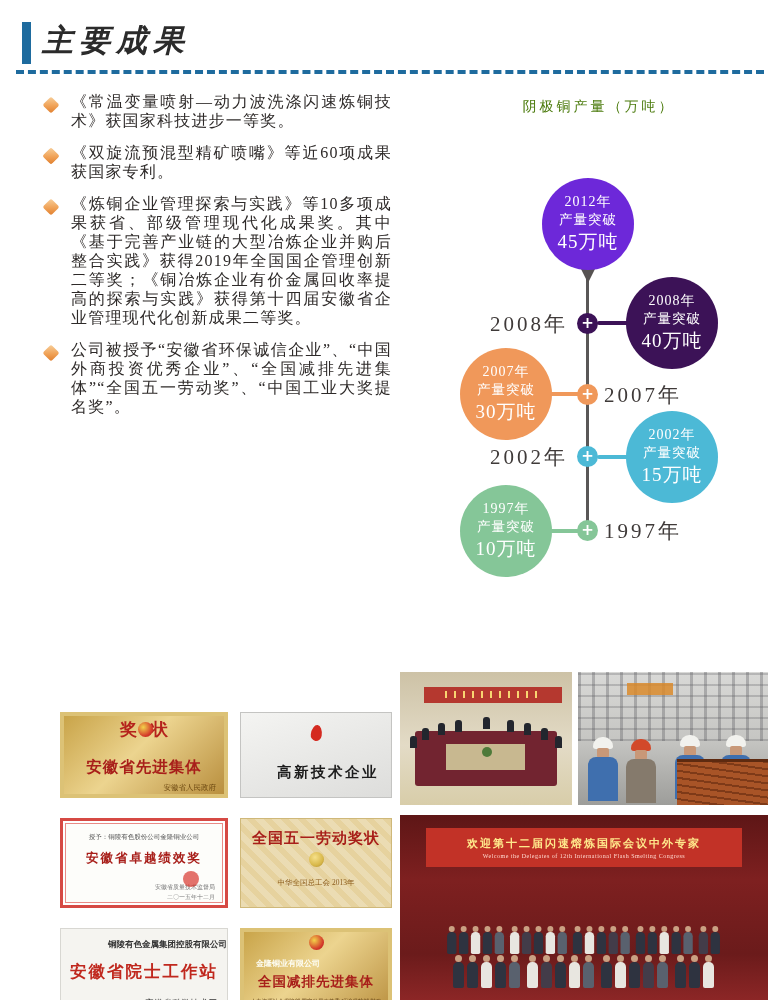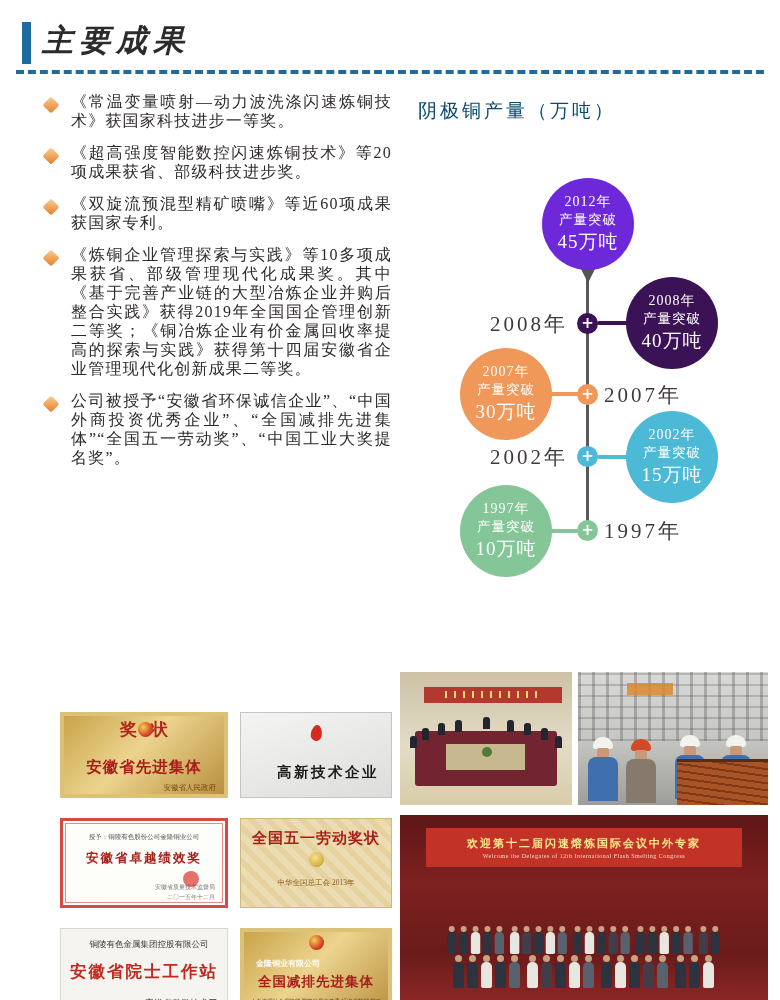--- a/index.html
+++ b/index.html
@@ -13,22 +13,22 @@
     font-style:italic;color:#2b2b2b;letter-spacing:6px;}
   .dashed-divider{position:absolute;left:16px;top:70px;width:748px;border-top:4px dashed #1e6b9e;}
   
   .ach-list{position:absolute;left:44px;top:92px;width:348px;list-style:none;margin:0;padding:0;}
   .ach-item{position:relative;padding-left:27px;margin-bottom:13px;
     font-size:16px;line-height:19px;letter-spacing:1.2px;text-align:justify;color:#2e2a29;}
   .diamond{position:absolute;left:1px;top:7px;width:12px;height:12px;transform:rotate(45deg);
     background:linear-gradient(135deg,#f7cf9b 0%,#f0a257 55%,#e07f2e 100%);border-radius:2px;}
   
   .timeline{position:absolute;left:400px;top:88px;width:380px;height:560px;}
-  .tl-title{position:absolute;left:0;top:10px;width:100%;text-align:left;
-    font-size:19px;letter-spacing:3px;color:#0c4a6e;padding-left:18px;box-sizing:border-box;}
+  .tl-title{position:absolute;left:0;top:10px;width:100%;text-align:center;
+    font-size:14px;letter-spacing:3px;color:#4d7c0f;padding-left:18px;box-sizing:border-box;}
   .tl-axis{position:absolute;left:186px;top:178px;width:3px;height:266px;background:#595757;}
   .balloon{position:absolute;width:92px;height:92px;border-radius:50%;
     display:flex;flex-direction:column;align-items:center;justify-content:center;
     color:#fff;text-align:center;line-height:1.3;}
   .b-year{font-size:14px;letter-spacing:1px;}
   .b-cap{font-size:13.5px;letter-spacing:1px;}
   .b-val{font-size:19px;letter-spacing:1px;margin-top:1px;}
   .b2012{left:142px;top:90px;}
   .b2008{left:226px;top:189px;}
   .b2007{left:60px;top:260px;}
@@ -112,21 +112,21 @@
   .cert-foot{color:#6e4a12;}
   .c1-head{font-size:17px;letter-spacing:14px;color:#b5231c;font-weight:bold;margin-top:2px;padding-left:14px;}
   .c1-title{font-size:15.5px;letter-spacing:1px;margin-top:16px;}
   .c1-foot{font-size:7.5px;text-align:right;padding-right:8px;line-height:1.5;margin-top:4px;}
   .c2-title{font-size:14.5px;font-weight:bold;color:#1d1d1d;letter-spacing:2.5px;margin-top:18px;padding-left:24px;}
   .c3-top{font-size:6.5px;color:#555;margin-top:12px;}
   .c3-title{font-size:12.5px;letter-spacing:2px;margin-top:8px;}
   .c3-foot{font-size:6px;color:#777;text-align:right;padding-right:10px;margin-top:16px;line-height:1.6;}
   .c4-title{font-size:15px;letter-spacing:1px;margin-top:10px;}
   .c4-foot{font-size:7.5px;color:#8a5a1a;margin-top:6px;line-height:1.5;}
-  .c5-top{font-size:8.5px;color:#333;text-align:center;padding:10px 0 0 10px;}
+  .c5-top{font-size:8.5px;color:#333;text-align:right;padding:10px 0 0 10px;font-weight:bold;}
   .c5-title{font-size:16.5px;letter-spacing:2px;color:#c0281e;font-weight:bold;margin-top:10px;}
   .c5-foot{font-size:9px;color:#333;text-align:right;padding-right:10px;margin-top:14px;}
   .c6-top{font-size:8px;color:#fdfdf4;text-align:left;padding:4px 0 0 12px;font-weight:bold;}
   .c6-title{font-size:13.5px;letter-spacing:1px;margin-top:4px;}
   .c6-foot{font-size:5.5px;color:#5e3c10;margin-top:6px;line-height:1.7;padding:0 6px;}
   .seal{position:absolute;width:16px;height:16px;border-radius:50%;background:rgba(214,40,30,.65);}
 </style>
 </head>
 <body>
 
@@ -139,24 +139,20 @@
   <ul class="ach-list">
     <li class="ach-item">
       <span class="diamond"></span>
       <span>《常温变量喷射—动力波洗涤闪速炼铜技术》获国家科技进步一等奖。</span>
     </li>
     <li class="ach-item">
       <span class="diamond"></span>
     </li>
     <li class="ach-item">
       <span class="diamond"></span>
-      <span>《超高强度智能数控闪速炼铜技术》等20项成果获省、部级科技进步奖。</span>
-    </li>
-    <li class="ach-item">
-      <span class="diamond"></span>
       <span>《双旋流预混型精矿喷嘴》等近60项成果获国家专利。</span>
     </li>
     <li class="ach-item">
       <span class="diamond"></span>
       <span>《炼铜企业管理探索与实践》等10多项成果获省、部级管理现代化成果奖。其中《基于完善产业链的大型冶炼企业并购后整合实践》获得2019年全国国企管理创新二等奖；《铜冶炼企业有价金属回收率提高的探索与实践》获得第十四届安徽省企业管理现代化创新成果二等奖。</span>
     </li>
     <li class="ach-item">
       <span class="diamond"></span>
       <span>公司被授予“安徽省环保诚信企业”、“中国外商投资优秀企业”、“全国减排先进集体”“全国五一劳动奖”、“中国工业大奖提名奖”。</span>
     </li>

